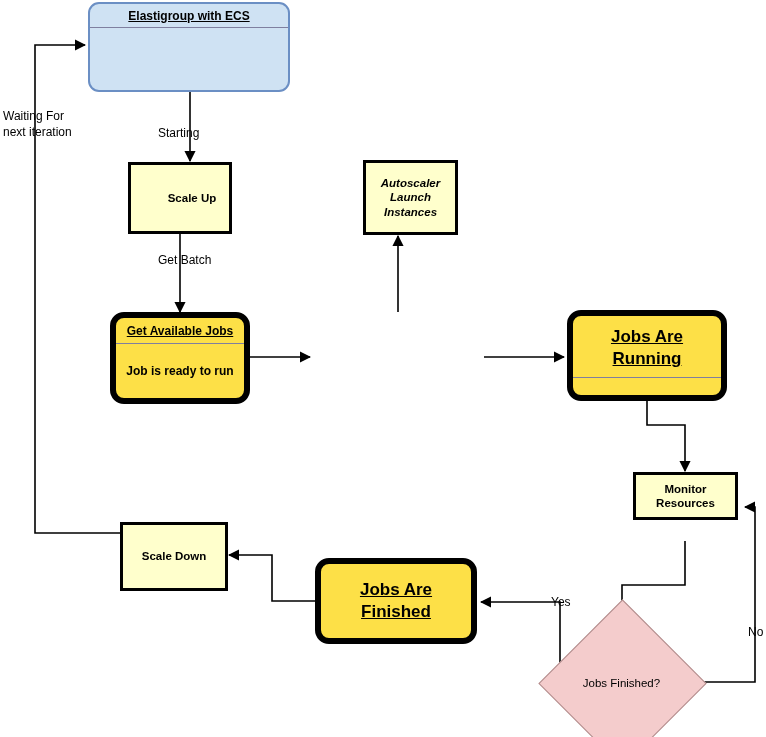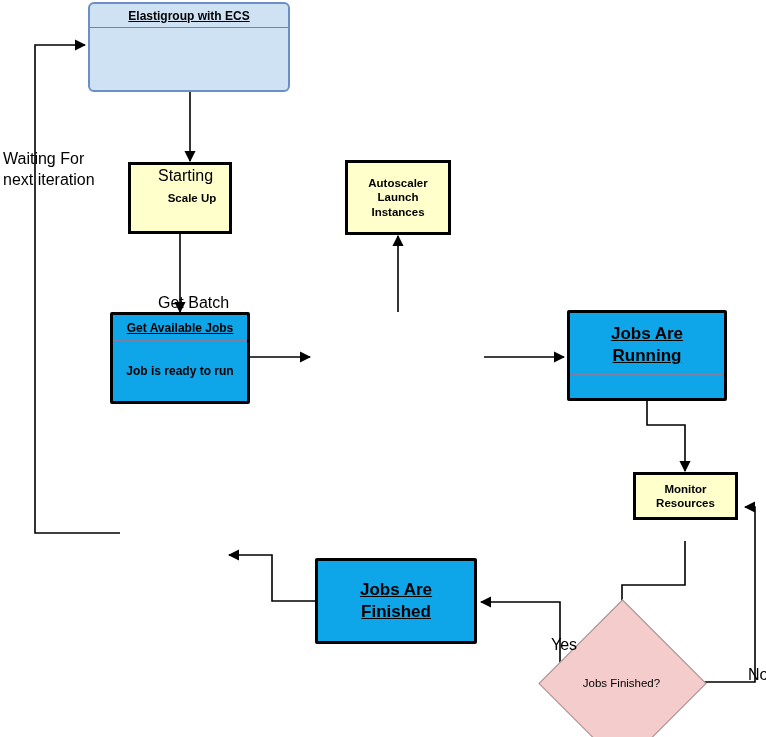--- a/index.html
+++ b/index.html
@@ -6,44 +6,44 @@
   body{width:766px;height:737px;font-family:"Liberation Sans",sans-serif;position:relative;overflow:hidden;}
   #canvas{position:absolute;left:0;top:0;width:766px;height:737px;}
   svg.edges{position:absolute;left:0;top:0;width:766px;height:737px;pointer-events:none;}
 
   .node{position:absolute;box-sizing:border-box;display:flex;flex-direction:column;}
   .node .title{font-weight:bold;text-align:center;text-decoration:underline;color:#000;}
   .node .divider{height:1px;background:#7f7f9f;margin:0;}
   .node .body{flex:1;display:flex;align-items:center;justify-content:center;text-align:center;font-weight:bold;color:#000;line-height:1.25;}
 
   
-  .n-blue{background:#cfe2f3;border:2px solid #6b8fc4;border-radius:6px;}
+  .n-blue{background:#cfe2f3;border:2px solid #6b8fc4;border-radius:11px;}
   .n-blue .title{font-size:12px;padding:5px 0 4px;}
   .n-blue .body{font-size:12px;}
 
   
   .n-yellow{background:#ffffcc;border:3px solid #000;border-radius:0;}
   .n-yellow .body{font-size:11.5px;}
 
   
-  .n-green{background:#0ea5e9;border:3px solid #000000;border-radius:2px;}
+  .n-green{background:#fde047;border:6px solid #000000;border-radius:14px;}
   .n-green .title{font-size:12px;padding:6px 0 5px;}
   .n-green .body{font-size:12px;}
   .n-green.big .title{font-size:17px;padding:10px 0 6px;line-height:1.32;}
 
   
   .n-diamond{position:absolute;}
   .n-diamond .dshape{position:absolute;left:0;top:0;width:100%;height:100%;
         background:#f4cccc;border:1px solid #b08c8c;
         transform:rotate(45deg);}
   .n-diamond .dlabel{position:absolute;left:0;top:0;width:100%;height:100%;
         display:flex;align-items:center;justify-content:center;
         font-size:11.5px;color:#000;text-align:center;}
 
-  .edgelabel{position:absolute;font-size:16px;color:#000;white-space:pre;line-height:1.3;margin-top:40px;}
+  .edgelabel{position:absolute;font-size:12px;color:#000;white-space:pre;line-height:1.3;}
 </style>
 </head>
 <body>
 
 <div id="canvas">
 
   <svg class="edges" viewBox="0 0 766 737" xmlns="http://www.w3.org/2000/svg">
     <defs>
       <marker id="arrow" viewBox="0 0 10 10" refX="9" refY="5" markerWidth="7" markerHeight="7" orient="auto-start-reverse">
         <path d="M 0 0 L 10 5 L 0 10 z" fill="#000"></path>
@@ -79,21 +79,21 @@
 
   <div class="node n-blue" style="left:88px;top:2px;width:202px;height:90px;">
     <div class="title">Elastigroup with ECS</div>
     <div class="divider"></div>
   </div>
 
   <div class="node n-yellow" style="left:128px;top:162px;width:104px;height:72px;padding-left:24px;">
     <div class="body">Scale Up</div>
   </div>
 
-  <div class="node n-yellow" style="left:345px;top:160px;width:106px;height:75px;">
+  <div class="node n-yellow" style="left:363px;top:160px;width:95px;height:75px;font-style:italic;">
     <div class="body multiline">Autoscaler<br>Launch<br>Instances</div>
   </div>
 
   <div class="node n-green" style="left:110px;top:312px;width:140px;height:92px;">
     <div class="title">Get Available Jobs</div>
     <div class="divider"></div>
     <div class="body">Job is ready to run</div>
   </div>
 
 
@@ -109,20 +109,23 @@
 
   <div class="n-diamond" style="left:563px;top:624px;width:117px;height:117px;">
     <div class="dshape"></div>
     <div class="dlabel">Jobs Finished?</div>
   </div>
 
   <div class="node n-green big" style="left:315px;top:558px;width:162px;height:86px;">
     <div class="title multiline" style="margin:auto 0;padding:0;">Jobs Are<br>Finished</div>
   </div>
 
+  <div class="node n-yellow" style="left:120px;top:522px;width:108px;height:69px;">
+    <div class="body">Scale Down</div>
+  </div>
 
   <div class="edgelabel" style="left:158px;top:126px;">Starting</div>
   <div class="edgelabel" style="left:158px;top:253px;">Get Batch</div>
   <div class="edgelabel multiline" style="left:3px;top:109px;">Waiting For<br>next iteration</div>
   <div class="edgelabel" style="left:551px;top:595px;">Yes</div>
   <div class="edgelabel" style="left:748px;top:625px;">No</div>
 
 </div>
 
 </body></html>

